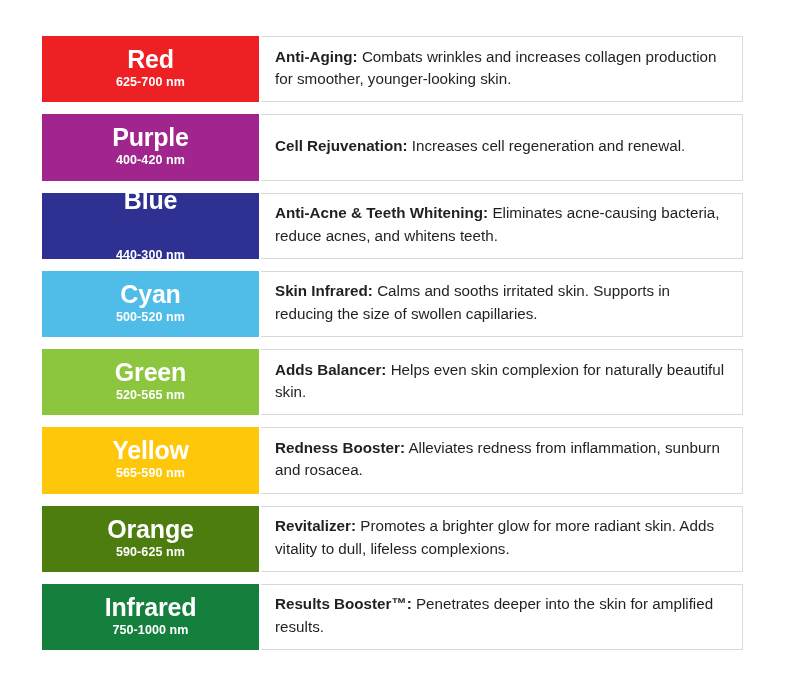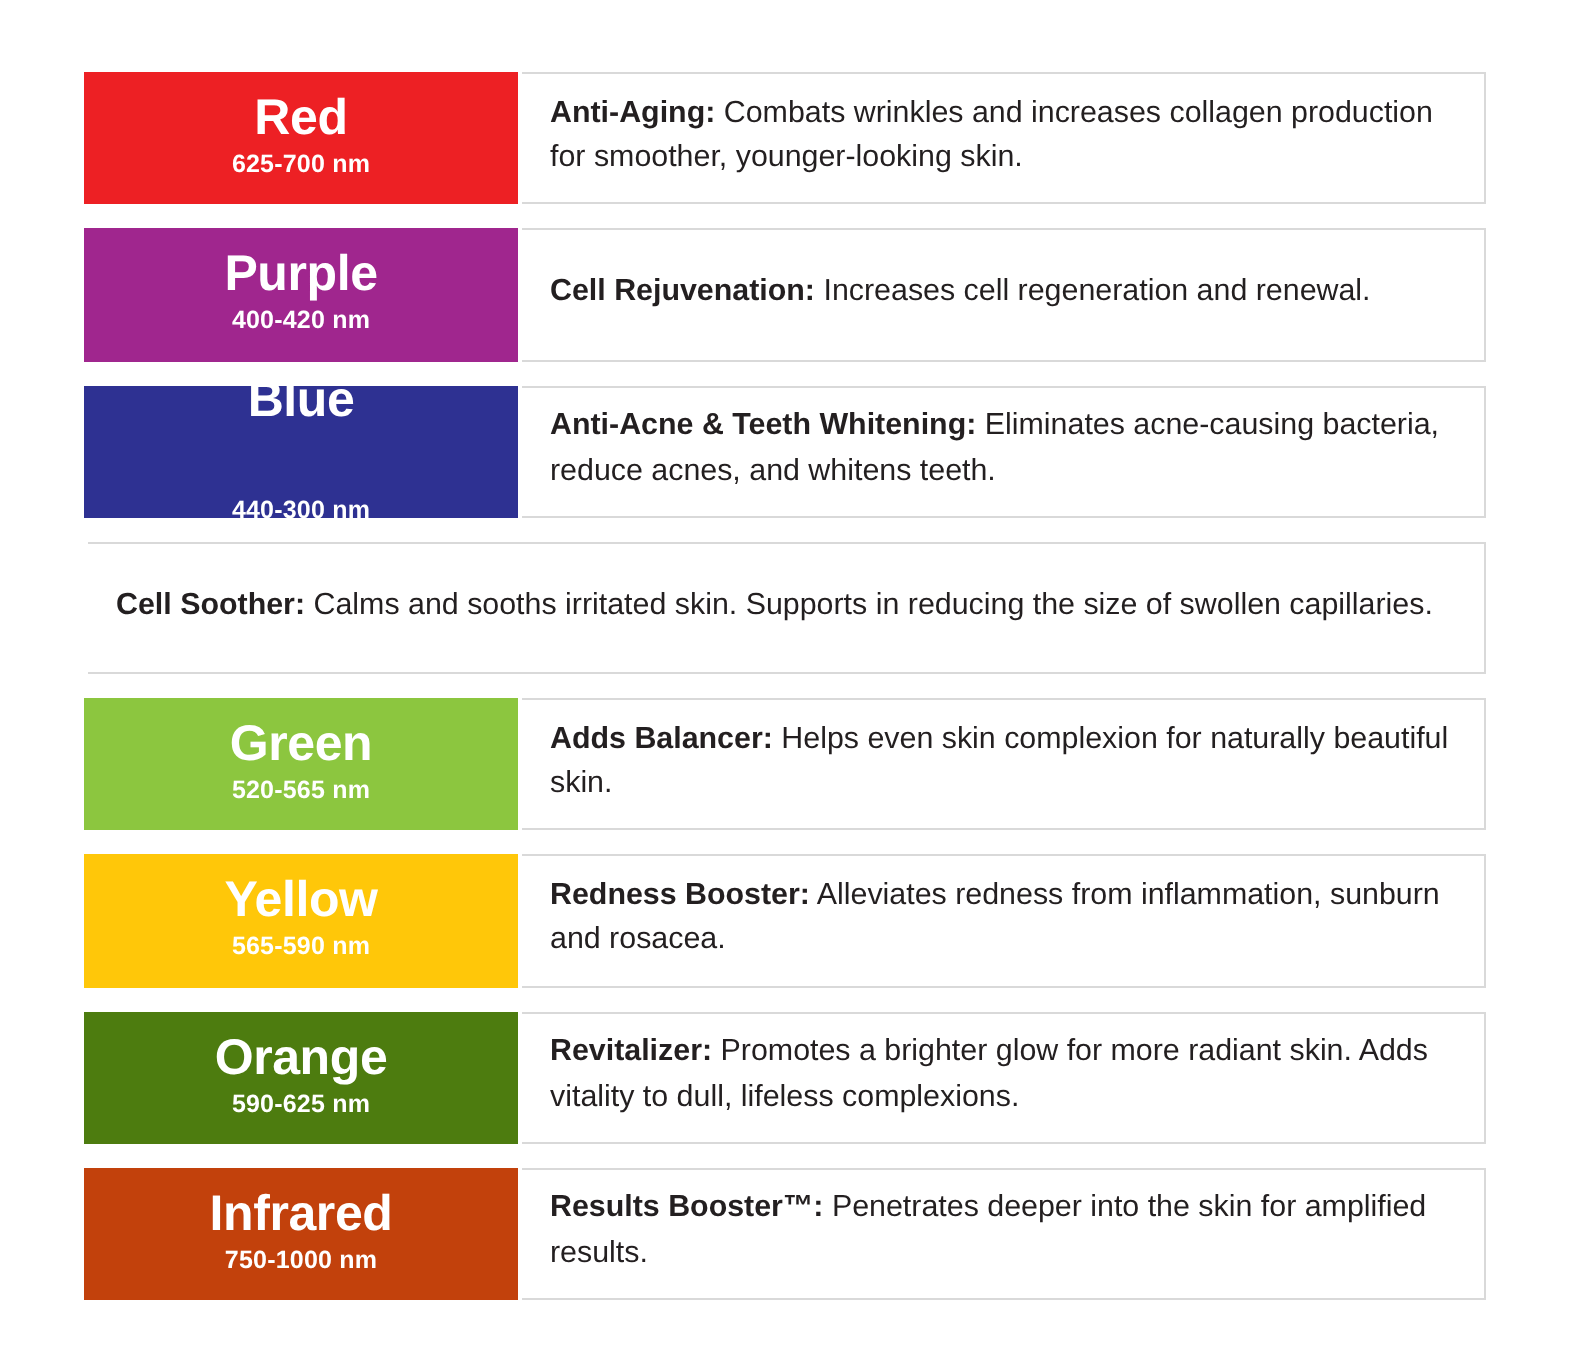--- a/index.html
+++ b/index.html
@@ -113,23 +113,27 @@
     </div>
     <div class="desc">
       <div class="desc-text">
         <span class="lead">Anti-Acne &amp; Teeth Whitening:</span>
         <span>Eliminates acne-causing bacteria, reduce acnes, and whitens teeth.</span>
       </div>
     </div>
   </div>
 
   <div class="row">
+    <div class="swatch" style="background: rgb(79, 189, 232);">
+      <span class="swatch-name">Cyan</span>
+      <span class="swatch-range">500-520 nm</span>
+    </div>
     <div class="desc">
       <div class="desc-text">
-        <span class="lead">Cell Soother:</span>
+        <span class="lead">Skin Infrared:</span>
         <span>Calms and sooths irritated skin. Supports in reducing the size of swollen capillaries.</span>
       </div>
     </div>
   </div>
 
   <div class="row">
     <div class="swatch" style="background: rgb(140, 198, 63);">
       <span class="swatch-name">Green</span>
       <span class="swatch-range">520-565 nm</span>
     </div>
@@ -161,21 +165,21 @@
     </div>
     <div class="desc">
       <div class="desc-text">
         <span class="lead">Revitalizer:</span>
         <span>Promotes a brighter glow for more radiant skin. Adds vitality to dull, lifeless complexions.</span>
       </div>
     </div>
   </div>
 
   <div class="row">
-    <div class="swatch" style="background: #c2410c;">
+    <div class="swatch" style="background: #15803d;">
       <span class="swatch-name">Infrared</span>
       <span class="swatch-range">750-1000 nm</span>
     </div>
     <div class="desc">
       <div class="desc-text">
         <span class="lead">Results Booster™:</span>
         <span>Penetrates deeper into the skin for amplified results.</span>
       </div>
     </div>
   </div>

